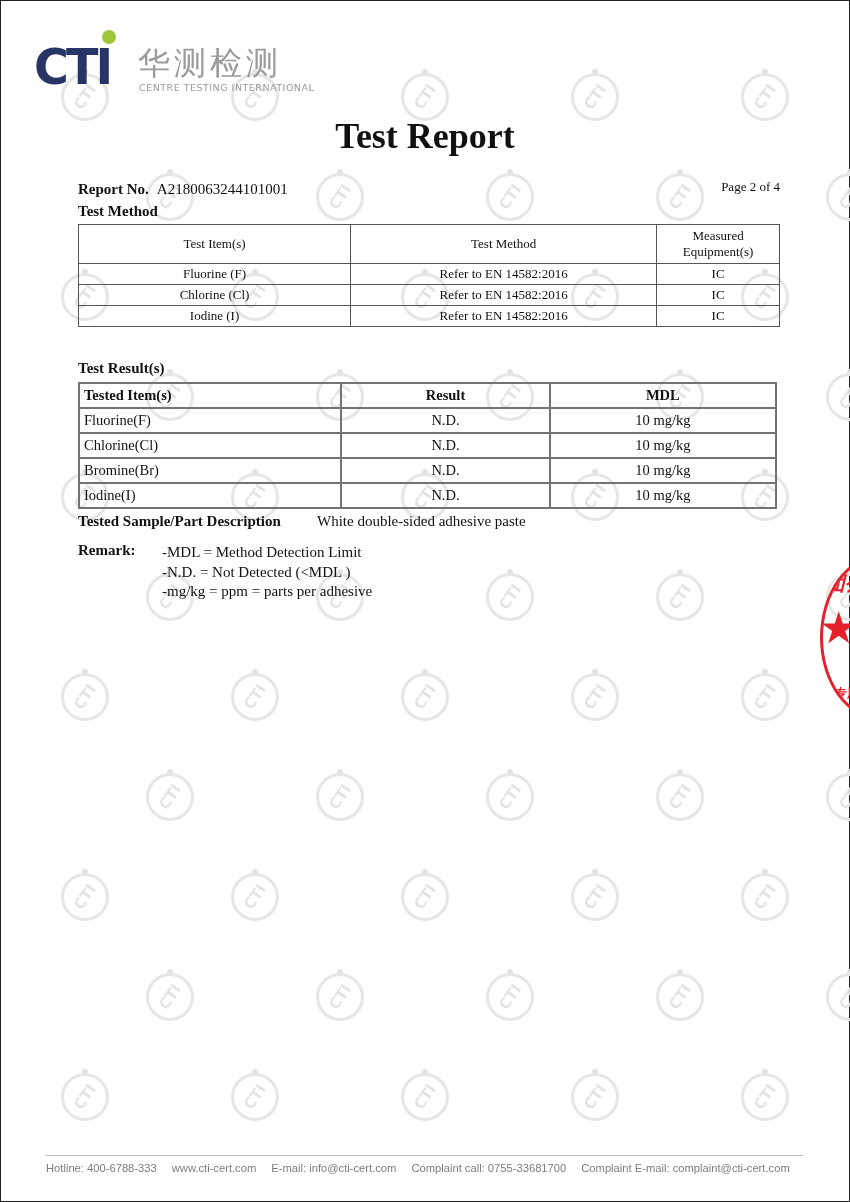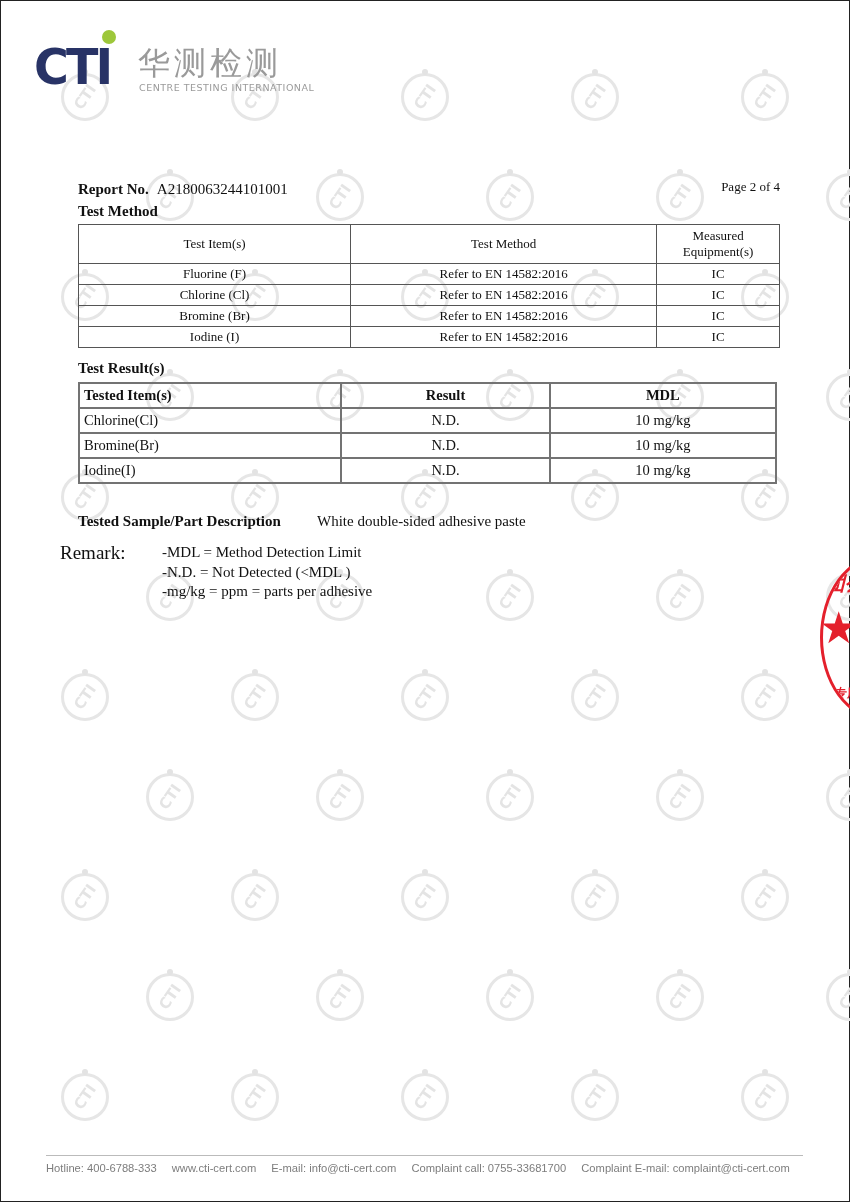--- a/index.html
+++ b/index.html
@@ -67,21 +67,21 @@
     .result-table { left: 78px; top: 382px; width: 699px; font-size: 14.5px; }
     .result-table td, .result-table th { border: 2px solid #737373; padding: 0 4px; height: 23px; line-height: 23px; }
     .result-table th { font-weight: bold; }
     .result-table .r1 { width: 254px; text-align: left; }
     .result-table .r2 { width: 200px; text-align: center; }
     .result-table .r3 { width: 218px; text-align: center; }
     .result-table th.r1 { text-align: left; }
 
     .sample { position: absolute; left: 78px; top: 513px; font-size: 15px; white-space: nowrap; }
     .sample b { display: inline-block; width: 239px; }
-    .remark-label { position: absolute; left: 60px; top: 542px; font-size: 19px; font-weight: normal; }
+    .remark-label { position: absolute; left: 78px; top: 542px; font-size: 15px; font-weight: bold; }
     .remark-lines { position: absolute; left: 162px; top: 543px; font-size: 15px; line-height: 19.5px; }
 
     .stamp {
       position: absolute; left: 820px; top: 555px; width: 120px; height: 165px;
       border: 3px solid #e4202c; border-radius: 50%; box-sizing: border-box; overflow: hidden;
     }
     .stamp-top { position: absolute; left: 2px; top: 12px; color: #e4202c; font-size: 20px; font-family: "DejaVu Sans", sans-serif; font-style: italic; font-weight: bold; white-space: nowrap; }
     .stamp-star { position: absolute; left: -4px; top: 48px; color: #e4202c; font-size: 44px; line-height: 44px; font-family: "DejaVu Sans", sans-serif; }
     .stamp-bottom { position: absolute; left: 0px; top: 127px; color: #e4202c; font-size: 12px; font-family: "DejaVu Sans", sans-serif; font-weight: bold; white-space: nowrap; }
 
@@ -267,20 +267,21 @@
 
 <div class="content">
 
   <div class="logo">
     <div class="logo-cti">CTI</div>
     <div class="logo-dot"></div>
     <div class="logo-cn">华测检测</div>
     <div class="logo-en">CENTRE TESTING INTERNATIONAL</div>
   </div>
 
+  <div class="title">Test Report</div>
 
   <div class="report-no">
     <b>Report No.</b><span>A2180063244101001</span>
   </div>
   <div class="page-no">Page 2 of 4</div>
 
   <div class="section-label" style="top:203px;">Test Method</div>
 
   <table class="method-table">
     <thead>
@@ -295,43 +296,43 @@
         <td>Fluorine (F)</td>
         <td>Refer to EN 14582:2016</td>
         <td>IC</td>
       </tr>
       <tr>
         <td>Chlorine (Cl)</td>
         <td>Refer to EN 14582:2016</td>
         <td>IC</td>
       </tr>
       <tr>
-        <td>Bromine (Br)</td>
-        <td>Refer to EN 14582:2016</td>
-        <td>IC</td>
-      </tr>
-      <tr>
         <td>Iodine (I)</td>
         <td>Refer to EN 14582:2016</td>
         <td>IC</td>
       </tr>
     </tbody>
   </table>
 
   <div class="section-label" style="top:360px;">Test Result(s)</div>
 
   <table class="result-table">
     <thead>
       <tr>
         <th class="r1">Tested Item(s)</th>
         <th class="r2">Result</th>
         <th class="r3">MDL</th>
       </tr>
     </thead>
     <tbody>
+      <tr>
+        <td class="r1">Fluorine(F)</td>
+        <td class="r2">N.D.</td>
+        <td class="r3">10 mg/kg</td>
+      </tr>
       <tr>
         <td class="r1">Chlorine(Cl)</td>
         <td class="r2">N.D.</td>
         <td class="r3">10 mg/kg</td>
       </tr>
       <tr>
         <td class="r1">Bromine(Br)</td>
         <td class="r2">N.D.</td>
         <td class="r3">10 mg/kg</td>
       </tr>

